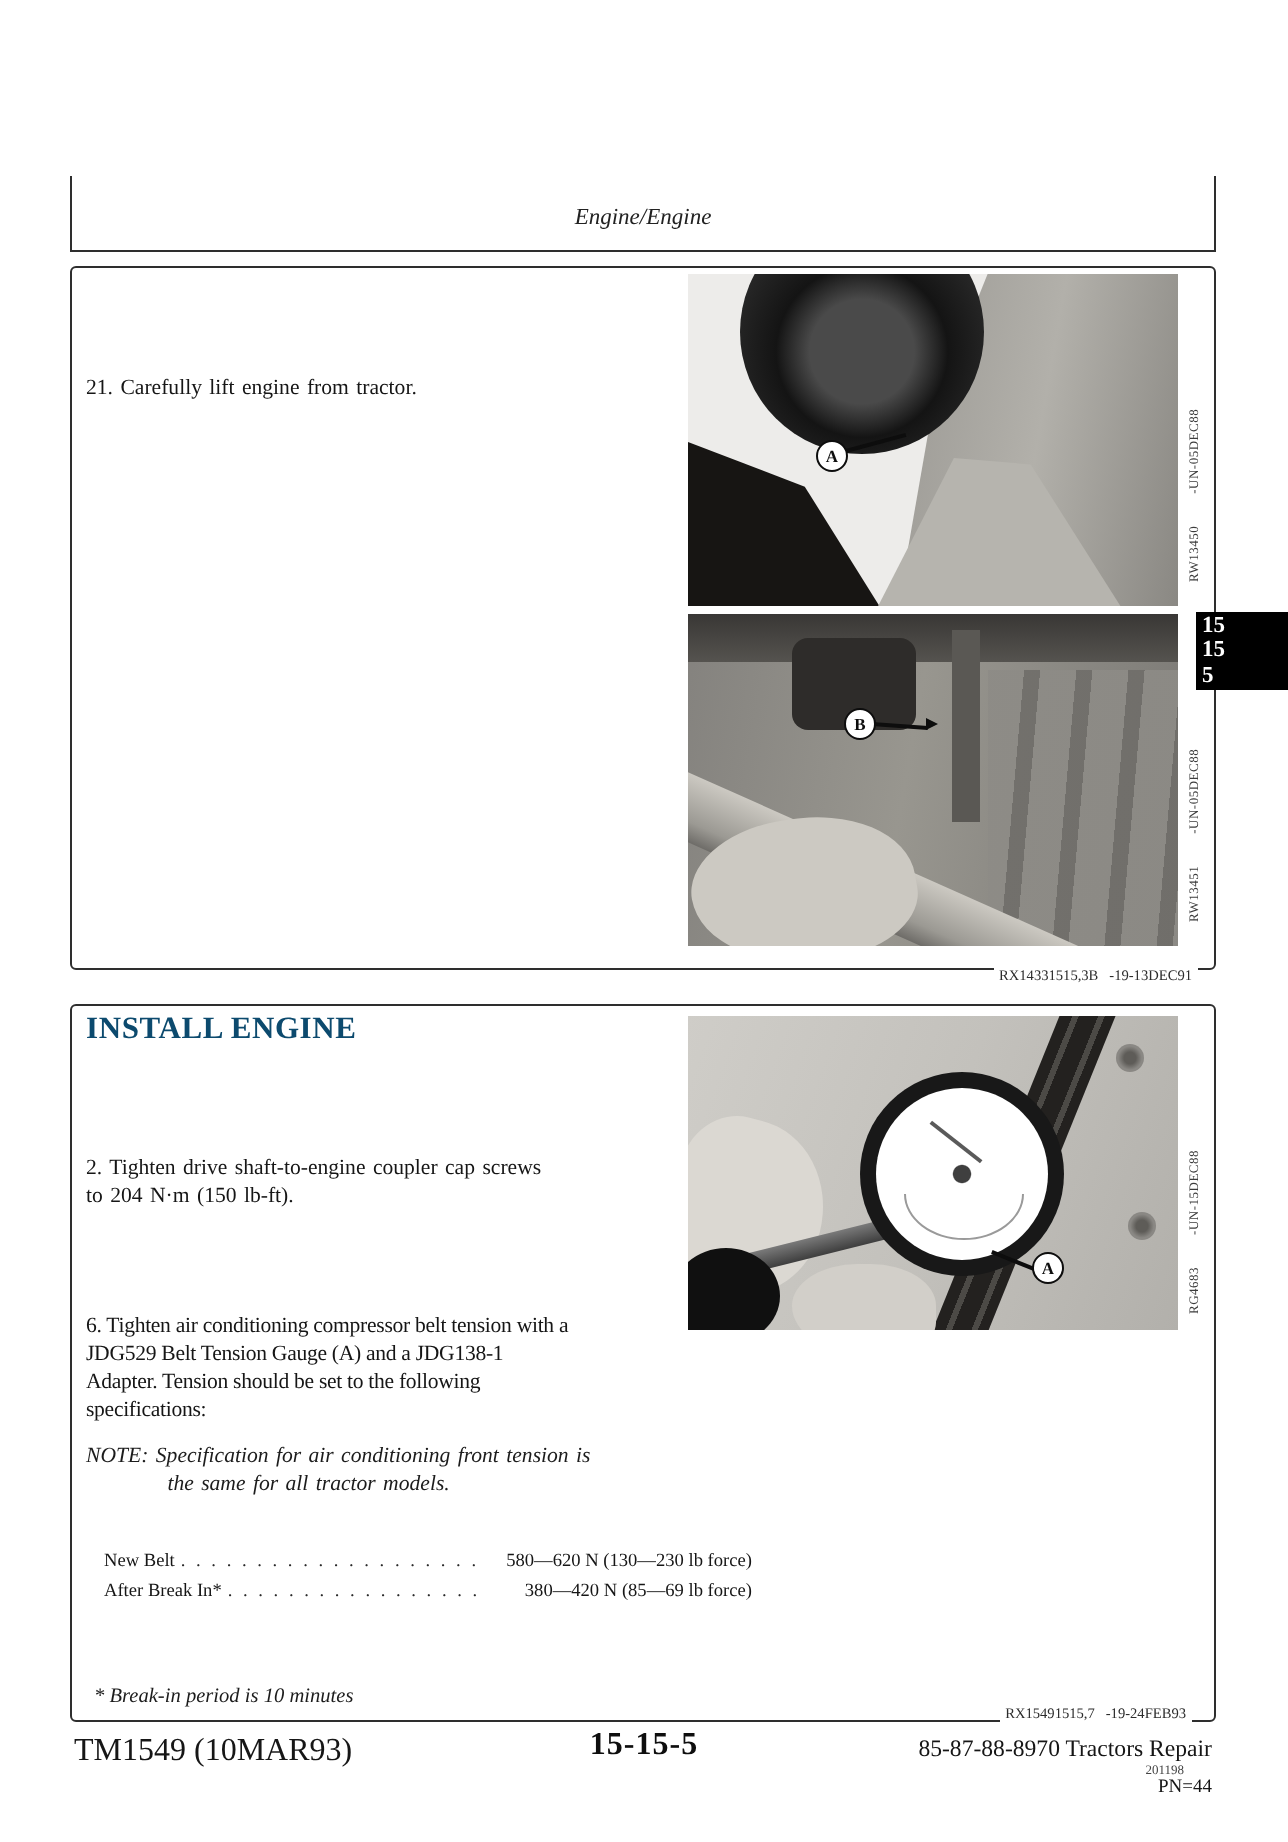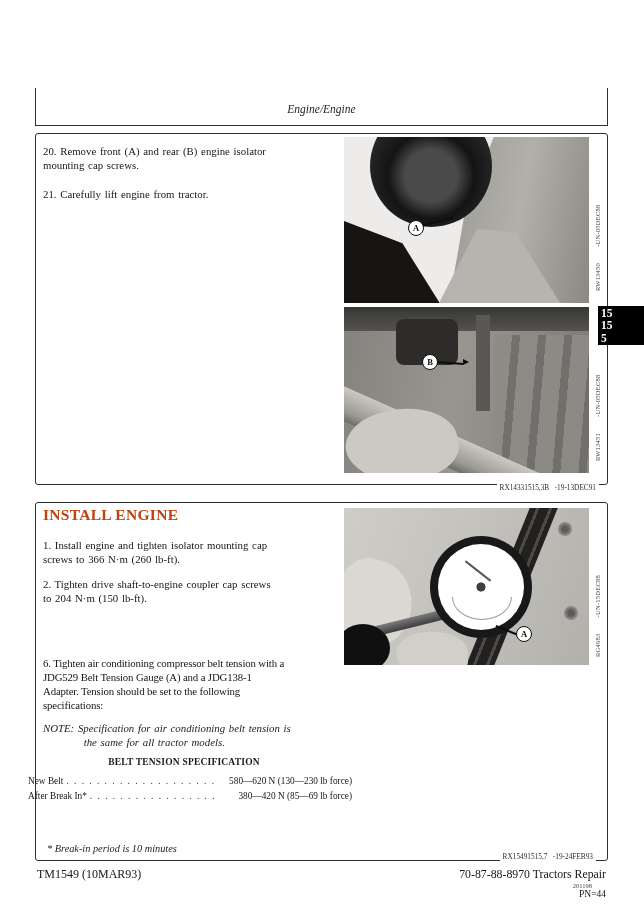--- a/index.html
+++ b/index.html
@@ -12,25 +12,25 @@
   #header-title{position:absolute;left:0;top:15px;width:100%;text-align:center;
     font-style:italic;font-size:11.5px;color:#222;}
 
   
   .content-box{position:absolute;left:35px;width:571px;border:1.2px solid #2e2e2e;border-radius:3px;background:#fff;}
   #box-remove{top:93px;height:350px;}
   #box-install{top:462px;height:357px;}
 
   .step{position:absolute;white-space:pre;font-size:10.8px;line-height:14px;word-spacing:1px;color:#161616;}
   .tight{word-spacing:0;letter-spacing:-0.15px;}
-  #install-heading{position:absolute;left:43px;top:466px;font-size:15.5px;font-weight:bold;letter-spacing:0.3px;color:#c2410c;}
+  #install-heading{position:absolute;left:43px;top:466px;font-size:15.5px;font-weight:bold;letter-spacing:0.3px;color:#0c4a6e;}
   #note-text{position:absolute;left:43px;top:681px;white-space:pre;font-size:10.8px;line-height:14px;
     font-style:italic;word-spacing:1px;color:#1c1c1c;}
   #spec-title{position:absolute;left:43px;top:717px;width:282px;text-align:center;font-size:9.5px;font-weight:bold;letter-spacing:0.2px;}
-  .spec-row{position:absolute;left:28px;width:324px;display:flex;align-items:baseline;font-size:9.3px;color:#161616;}
+  .spec-row{position:absolute;left:52px;width:324px;display:flex;align-items:baseline;font-size:9.3px;color:#161616;}
   #spec-row-0{top:736px;} #spec-row-1{top:751px;}
   .spec-label{white-space:nowrap;}
   .spec-leader{flex:1;overflow:hidden;white-space:nowrap;padding:0 3px;letter-spacing:1.5px;color:#2a2a2a;}
   .spec-value{white-space:nowrap;}
   #footnote{position:absolute;left:47px;top:803px;font-style:italic;font-size:10.3px;color:#1c1c1c;}
 
   
   .photo{position:absolute;left:344px;width:245px;overflow:hidden;}
   #photo1{top:97px;height:166px;background:#edecea;}
   #photo2{top:267px;height:166px;background:linear-gradient(100deg,#84827e,#98968f 45%,#7b7975);}
@@ -98,38 +98,36 @@
   .figure-ref{position:absolute;background:#fff;padding:0 3px;font-size:7.3px;color:#2c2c2c;z-index:3;white-space:pre;}
   #figure-ref-1{top:443px;right:45px;text-align:right;}
   #figure-ref-2{top:812px;right:48px;}
 
   
   #section-tab{position:absolute;left:598px;top:266px;width:46px;height:39px;background:#000;z-index:5;
     color:#fff;font-size:11.5px;font-weight:600;line-height:12.4px;padding:1px 0 0 3px;box-sizing:border-box;}
   .tab-line{display:block;}
 
   
-  #footer-left{position:absolute;left:37px;top:827px;font-size:12px;color:#161616;}
+  #footer-left{position:absolute;left:37px;top:827px;font-size:16px;color:#161616;}
   #footer-page{position:absolute;left:0;top:824px;width:644px;text-align:center;font-size:16px;font-weight:bold;letter-spacing:0.5px;color:#0e0e0e;}
   #footer-right{position:absolute;right:38px;top:827px;font-size:11.8px;color:#161616;}
   #footer-small{position:absolute;right:52px;top:842px;font-size:6.5px;color:#444;}
   #footer-pn{position:absolute;right:38px;top:849px;font-size:9.5px;color:#161616;}
 </style>
 </head>
 <body>
 
 <div id="page">
 
   <div id="header-box">
     <div id="header-title">Engine/Engine</div>
   </div>
 
   <div id="box-remove" class="content-box"></div>
-  <div class="step" style="left:43px;top:104px;">20. Remove front (A) and rear (B) engine isolator
-mounting cap screws.</div>
   <div class="step" style="left:43px;top:147px;text-align:right;">21. Carefully lift engine from tractor.</div>
 
   <div id="photo1" class="photo">
     <div class="shape p1-block"></div>
     <div class="shape p1-iso"></div>
     <div class="shape p1-shadow"></div>
     <div class="shape p1-bracket"></div>
   </div>
   <div id="leader-a1" class="leader"></div>
   <div id="callout-a1" class="callout">A</div>
@@ -156,32 +154,29 @@
   <div id="figure-ref-1" class="figure-ref">RX14331515,3B   -19-13DEC91</div>
 
   <div id="section-tab">
     <span class="tab-line">15</span>
     <span class="tab-line">15</span>
     <span class="tab-line">5</span>
   </div>
 
   <div id="box-install" class="content-box"></div>
   <div id="install-heading">INSTALL ENGINE</div>
-  <div class="step" style="left:43px;top:498px;">1. Install engine and tighten isolator mounting cap
-screws to 366 N·m (260 lb-ft).</div>
   <div class="step" style="left:43px;top:537px;">2. Tighten drive shaft-to-engine coupler cap screws
 to 204 N·m (150 lb-ft).</div>
   <div class="step tight" style="left:43px;top:616px;z-index:2;">6. Tighten air conditioning compressor belt tension with a
 JDG529 Belt Tension Gauge (A) and a JDG138-1
 Adapter. Tension should be set to the following
 specifications:</div>
-  <div id="note-text">NOTE: Specification for air conditioning belt tension is
+  <div id="note-text">NOTE: Specification for air conditioning front tension is
            the same for all tractor models.</div>
 
-  <div id="spec-title">BELT TENSION SPECIFICATION</div>
   <div id="spec-row-0" class="spec-row">
     <span class="spec-label">New Belt</span>
     <span class="spec-leader">. . . . . . . . . . . . . . . . . . . .</span>
     <span class="spec-value">580—620 N (130—230 lb force)</span>
   </div>
   <div id="spec-row-1" class="spec-row">
     <span class="spec-label">After Break In*</span>
     <span class="spec-leader">. . . . . . . . . . . . . . . . .</span>
     <span class="spec-value">380—420 N (85—69 lb force)</span>
   </div>
@@ -202,17 +197,18 @@
   </div>
   <div id="leader-a3" class="leader"></div>
   <div id="callout-a3" class="callout">A</div>
   <div id="vcap3" class="vcap">
     <span>RG4683</span>
     <span>-UN-15DEC88</span>
   </div>
   <div id="figure-ref-2" class="figure-ref">RX15491515,7   -19-24FEB93</div>
 
   <div id="footer-left">TM1549 (10MAR93)</div>
-  <div id="footer-right">70-87-88-8970 Tractors Repair</div>
+  <div id="footer-page">15-15-5</div>
+  <div id="footer-right">85-87-88-8970 Tractors Repair</div>
   <div id="footer-small">201198</div>
   <div id="footer-pn">PN=44</div>
 
 </div>
 
 </body></html>

